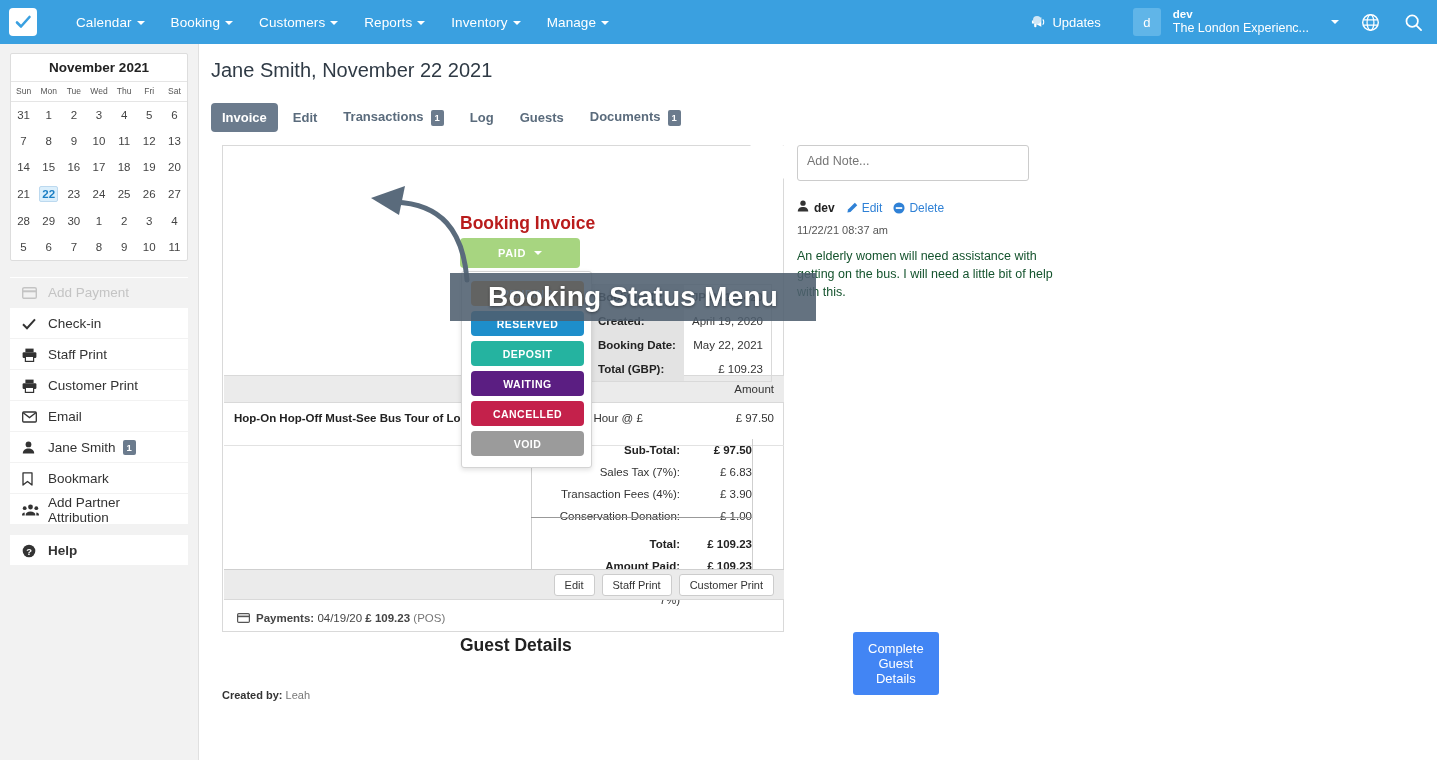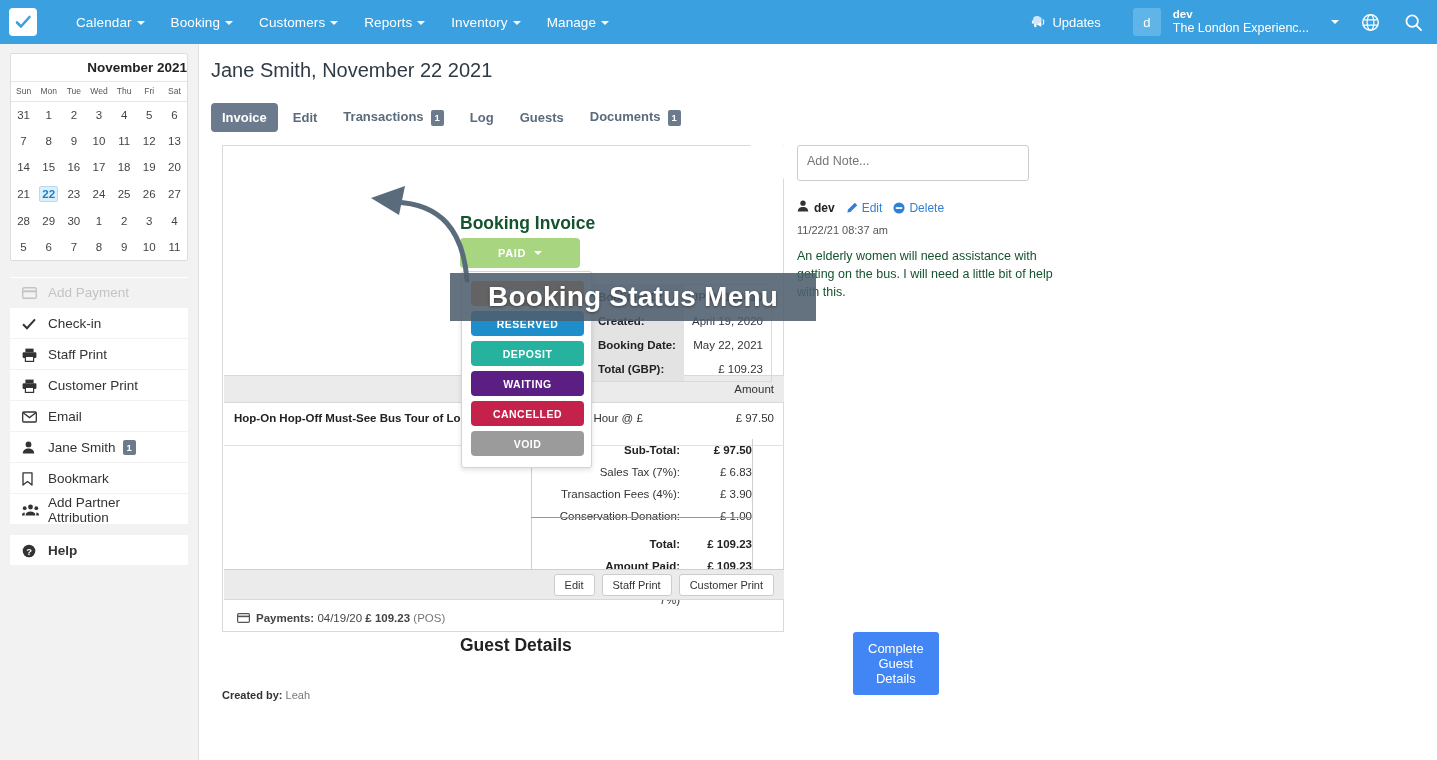--- a/index.html
+++ b/index.html
@@ -71,21 +71,21 @@
   .sidebar {
     position: absolute; top: 44px; left: 0;
     width: 199px; height: 716px;
     background: #f2f2f2; border-right: 1px solid #e0e0e0;
   }
   .cal {
     margin: 9px 10px 0 10px; background: #ffffff;
     border: 1px solid #dddddd; border-radius: 2px;
   }
   .cal-title {
-    text-align: right; font-size: 13.5px; font-weight: bold;
+    text-align: center; font-size: 13.5px; font-weight: bold;
     color: #222222; padding: 6px 0 6px; border-bottom: 1px solid #e5e5e5;
   }
   table.cal-grid { border-collapse: collapse; width: 100%; }
   table.cal-grid th {
     font-size: 8.5px; font-weight: normal; color: #555555;
     padding: 4px 0 5px; border-bottom: 1px solid #e5e5e5;
   }
   table.cal-grid td {
     font-size: 11.5px; color: #444444; text-align: center;
     padding: 6px 0; width: 14.28%;
@@ -142,21 +142,21 @@
   .fold-tri {
     position: absolute; top: 0; right: 0; width: 0; height: 0;
     border-left: 34px solid transparent; border-top: 34px solid #ffffff;
   }
   .fold-line {
     position: absolute; top: 0; right: 0; width: 48px; height: 1px;
     background: #d9d9d9; transform: rotate(45deg); transform-origin: 100% 0; left: auto;
   }
   .inv-title {
     position: absolute; top: 67px; left: 237px;
-    font-size: 17.5px; font-weight: bold; color: #14532d;
+    font-size: 17.5px; font-weight: bold; color: #b91c1c;
   }
 
   
   .status-wrap { position: absolute; top: 92px; left: 237px; z-index: 40; }
   .status-btn {
     width: 120px; height: 30px; background: #a7d580; border: none;
     border-radius: 4px; color: #ffffff; font-size: 11px; font-weight: bold;
     letter-spacing: .6px; cursor: pointer; display: flex;
     align-items: center; justify-content: center;
   }

